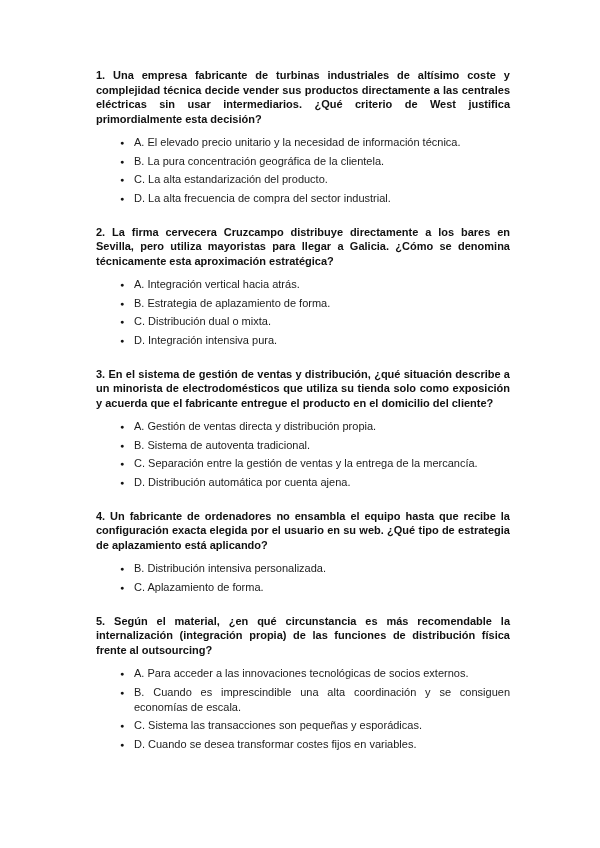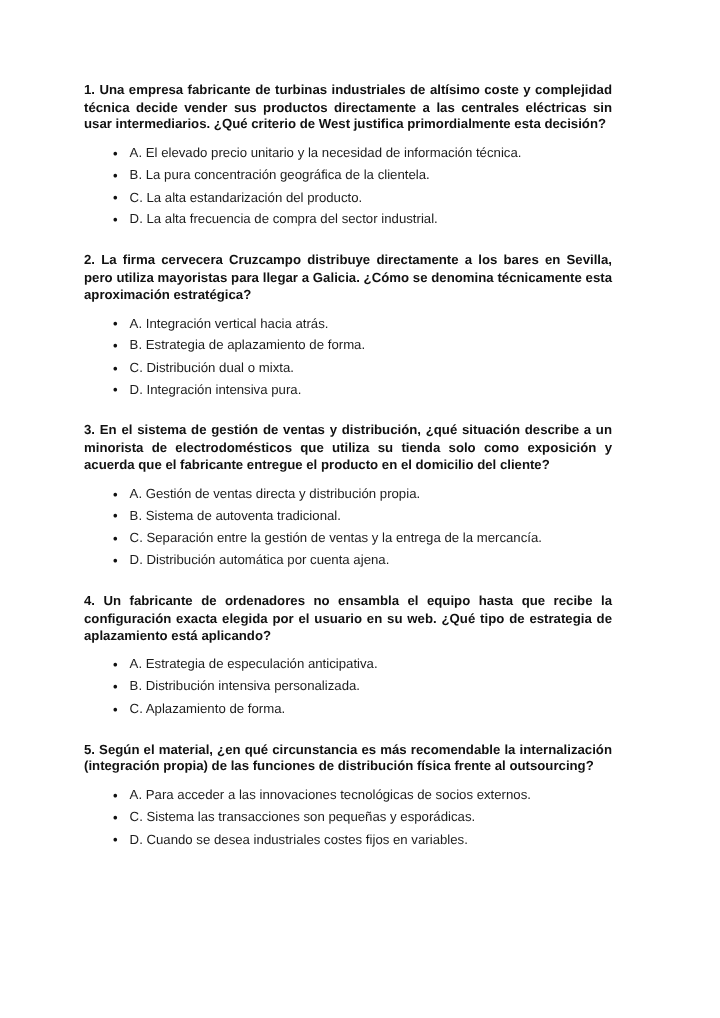--- a/index.html
+++ b/index.html
@@ -11,21 +11,21 @@
     width: 600px;
     height: 848px;
     overflow: hidden;
     font-family: "Liberation Sans", sans-serif;
     color: #1a1a1a;
   }
   .page {
     box-sizing: border-box;
     width: 580px;
     height: 848px;
-    padding: 68px 70px 40px 70px;
+    padding: 68px 70px 40px 96px;
     background: #ffffff;
   }
   .question {
     margin: 0 0 19px 0;
   }
   .q-text {
     margin: 0 0 9px 0;
     font-weight: bold;
     font-size: 11px;
     line-height: 1.32;
@@ -126,44 +126,44 @@
         <span class="opt-text">D. Distribución automática por cuenta ajena.</span>
       </li>
     </ul>
   </section>
 
   <section class="question">
     <p class="q-text">4. Un fabricante de ordenadores no ensambla el equipo hasta que recibe la configuración exacta elegida por el usuario en su web. ¿Qué tipo de estrategia de aplazamiento está aplicando?</p>
     <ul class="options">
       <li class="option">
         <span class="bullet">●</span>
-        <span class="opt-text">A. Estrategia de especulación anticipativa.</span>
-      </li>
-      <li class="option">
-        <span class="bullet">●</span>
         <span class="opt-text">B. Distribución intensiva personalizada.</span>
       </li>
       <li class="option">
         <span class="bullet">●</span>
         <span class="opt-text">C. Aplazamiento de forma.</span>
       </li>
     </ul>
   </section>
 
   <section class="question">
     <p class="q-text">5. Según el material, ¿en qué circunstancia es más recomendable la internalización (integración propia) de las funciones de distribución física frente al outsourcing?</p>
     <ul class="options">
       <li class="option">
         <span class="bullet">●</span>
         <span class="opt-text">A. Para acceder a las innovaciones tecnológicas de socios externos.</span>
       </li>
       <li class="option">
         <span class="bullet">●</span>
+        <span class="opt-text">B. Cuando es imprescindible una alta coordinación y se consiguen economías de escala.</span>
+      </li>
+      <li class="option">
+        <span class="bullet">●</span>
         <span class="opt-text">C. Sistema las transacciones son pequeñas y esporádicas.</span>
       </li>
       <li class="option">
         <span class="bullet">●</span>
-        <span class="opt-text">D. Cuando se desea industriales costes fijos en variables.</span>
+        <span class="opt-text">D. Cuando se desea transformar costes fijos en variables.</span>
       </li>
     </ul>
   </section>
 
 </div>
 
 </body></html>

